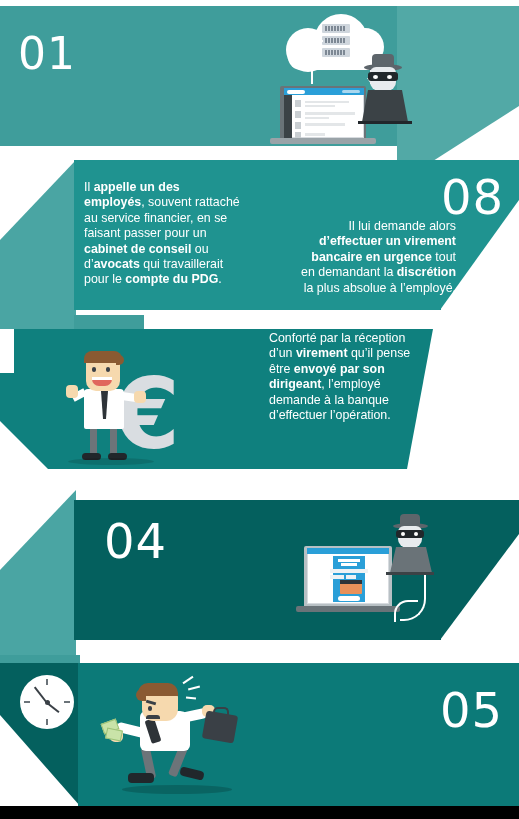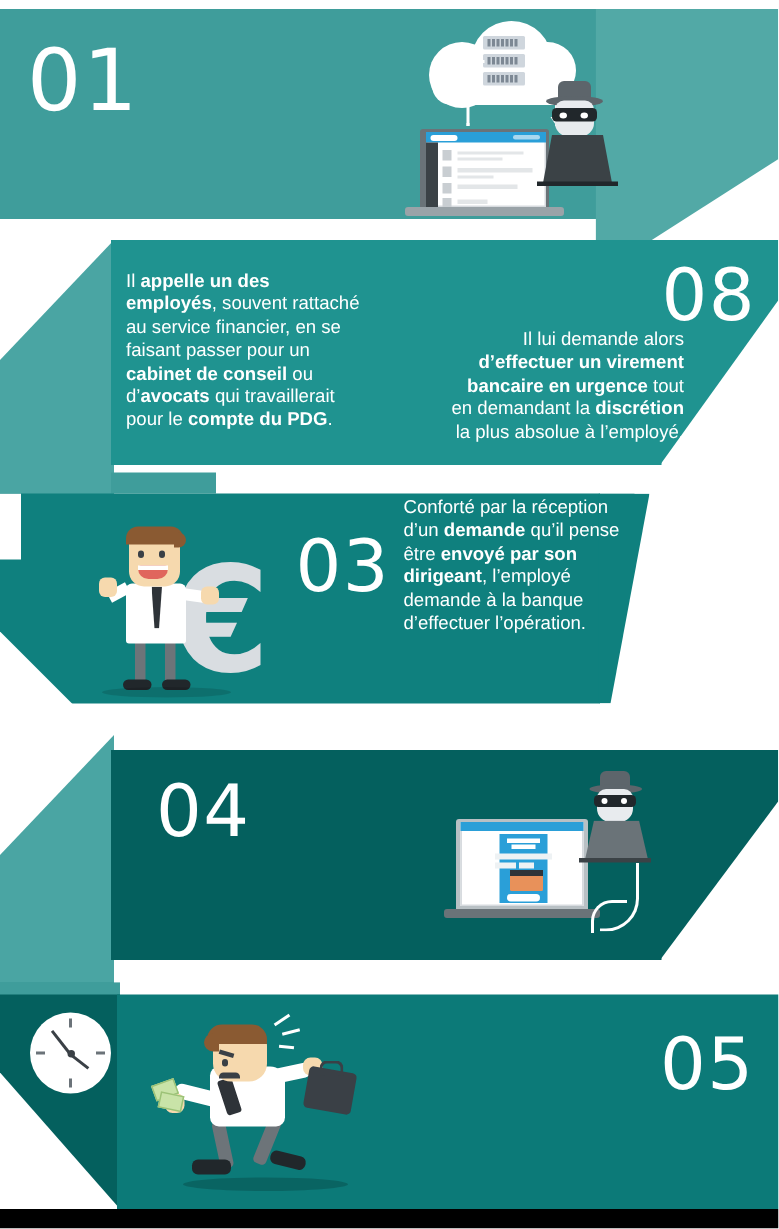--- a/index.html
+++ b/index.html
@@ -83,21 +83,21 @@
 
 <div id="stage">
 
   <div class="band" id="b1" style="left:0;top:6px;width:519px;height:140px;">
 
     <div class="slab" style="left:0;top:0;width:398px;height:140px;background:#3f9d9b;"></div>
 
     <div class="tail" style="left:397px;top:0;width:122px;height:178px;background:#52a9a6;
                 clip-path:polygon(0 0,0 178px,122px 100px,122px 0);"></div>
 
-    <div class="num" style="left:18px;top:25px;font-size:57px;">01</div>
+    <div class="num" style="left:18px;top:25px;font-size:44px;">01</div>
 
     <div class="ill" style="left:262px;top:4px;width:150px;height:134px;">
 
       <div class="cloud" style="left:24px;top:18px;width:44px;height:44px;"></div>
       <div class="cloud" style="left:52px;top:4px;width:54px;height:54px;"></div>
       <div class="cloud" style="left:84px;top:18px;width:38px;height:38px;"></div>
       <div class="cloud" style="left:26px;top:34px;width:94px;height:26px;border-radius:13px;"></div>
 
       <div class="rack" style="left:60px;top:14px;width:28px;height:9px;">
         <div class="rackdot" style="left:3px;top:2px;"></div>
@@ -208,23 +208,22 @@
                 clip-path:polygon(0 0,0 44px,14px 44px,14px 0);"></div>
     <div class="tail" style="left:0;top:98px;width:80px;height:52px;background:#ffffff;
                 clip-path:polygon(0 46px,0 52px,0 52px,0 46px);"></div>
     <div class="tail" style="left:0;top:96px;width:80px;height:54px;background:#ffffff;
                 clip-path:polygon(0 0,0 54px,54px 54px);"></div>
     <div class="tail" style="left:399px;top:4px;width:120px;height:140px;background:#0f807e;
                 clip-path:polygon(0 0,24px 0,24px 24px,0 24px);"></div>
     <div class="tail" style="left:399px;top:4px;width:50px;height:140px;background:#0f807e;
                 clip-path:polygon(0 0,34px 0,8px 140px,0 140px);"></div>
 
-    <div class="num" style="left:197px;top:30px;font-size:48px;">03</div>
     <div class="txt" style="left:269px;top:6px;width:165px;">Conforté par la réception
-d’un <b>demande</b> qu’il pense
+d’un <b>virement</b> qu’il pense
 être <b>envoyé par son
 dirigeant</b>, l’employé
 demande à la banque
 d’effectuer l’opération.</div>
 
     <div class="ill" style="left:58px;top:20px;width:130px;height:125px;">
       <div class="euro" style="left:54px;top:20px;font-size:98px;">€</div>
 
       <div class="pant" style="left:32px;top:80px;width:7px;height:32px;"></div>
       <div class="pant" style="left:52px;top:80px;width:7px;height:32px;"></div>

